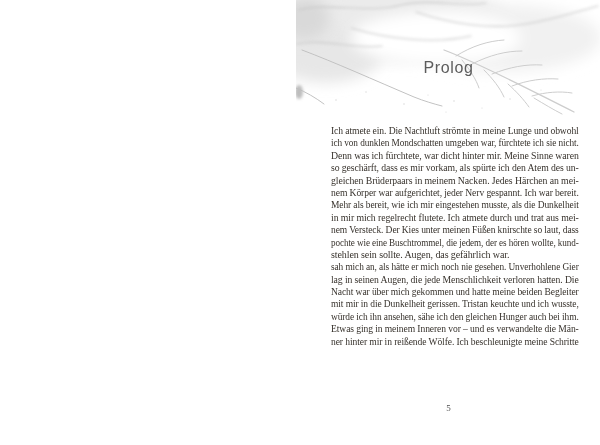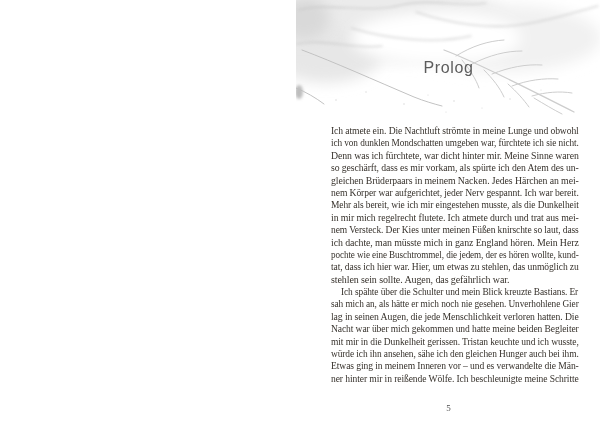--- a/index.html
+++ b/index.html
@@ -99,25 +99,22 @@
     <div class="textblock">
         <div class="line"><span style="transform: scaleX(0.9608);">Ich atmete ein. Die Nachtluft strömte in meine Lunge und obwohl</span></div>
         <div class="line"><span style="transform: scaleX(0.9274);">ich von dunklen Mondschatten umgeben war, fürchtete ich sie nicht.</span></div>
         <div class="line"><span style="transform: scaleX(0.9788);">Denn was ich fürchtete, war dicht hinter mir. Meine Sinne waren</span></div>
         <div class="line"><span style="transform: scaleX(0.9731);">so geschärft, dass es mir vorkam, als spürte ich den Atem des un-</span></div>
         <div class="line"><span style="transform: scaleX(0.9787);">gleichen Brüderpaars in meinem Nacken. Jedes Härchen an mei-</span></div>
         <div class="line"><span style="transform: scaleX(0.9607);">nem Körper war aufgerichtet, jeder Nerv gespannt. Ich war bereit.</span></div>
         <div class="line"><span style="transform: scaleX(0.945);">Mehr als bereit, wie ich mir eingestehen musste, als die Dunkelheit</span></div>
         <div class="line"><span style="transform: scaleX(0.9801);">in mir mich regelrecht flutete. Ich atmete durch und trat aus mei-</span></div>
         <div class="line"><span style="transform: scaleX(0.9489);">nem Versteck. Der Kies unter meinen Füßen knirschte so laut, dass</span></div>
-        <div class="line"><span style="transform: scaleX(0.9884);">ich dachte, man müsste mich in ganz England hören. Mein Herz</span></div>
         <div class="line"><span style="transform: scaleX(0.913);">pochte wie eine Buschtrommel, die jedem, der es hören wollte, kund-</span></div>
-        <div class="line"><span style="transform: scaleX(0.9566);">tat, dass ich hier war. Hier, um etwas zu stehlen, das unmöglich zu</span></div>
         <div class="line no-justify"><span>stehlen sein sollte. Augen, das gefährlich war.</span></div>
-        <div class="line indent"><span style="transform: scaleX(0.9406);">Ich spähte über die Schulter und mein Blick kreuzte Bastians. Er</span></div>
         <div class="line"><span style="transform: scaleX(0.9338);">sah mich an, als hätte er mich noch nie gesehen. Unverhohlene Gier</span></div>
         <div class="line"><span style="transform: scaleX(0.9699);">lag in seinen Augen, die jede Menschlichkeit verloren hatten. Die</span></div>
         <div class="line"><span style="transform: scaleX(0.9539);">Nacht war über mich gekommen und hatte meine beiden Begleiter</span></div>
         <div class="line"><span style="transform: scaleX(0.9488);">mit mir in die Dunkelheit gerissen. Tristan keuchte und ich wusste,</span></div>
         <div class="line"><span style="transform: scaleX(0.9413);">würde ich ihn ansehen, sähe ich den gleichen Hunger auch bei ihm.</span></div>
         <div class="line"><span style="transform: scaleX(0.9583);">Etwas ging in meinem Inneren vor – und es verwandelte die Män-</span></div>
         <div class="line"><span style="transform: scaleX(0.9575);">ner hinter mir in reißende Wölfe. Ich beschleunigte meine Schritte</span></div>
       </div>
 
     <div class="pagenum">5</div>

